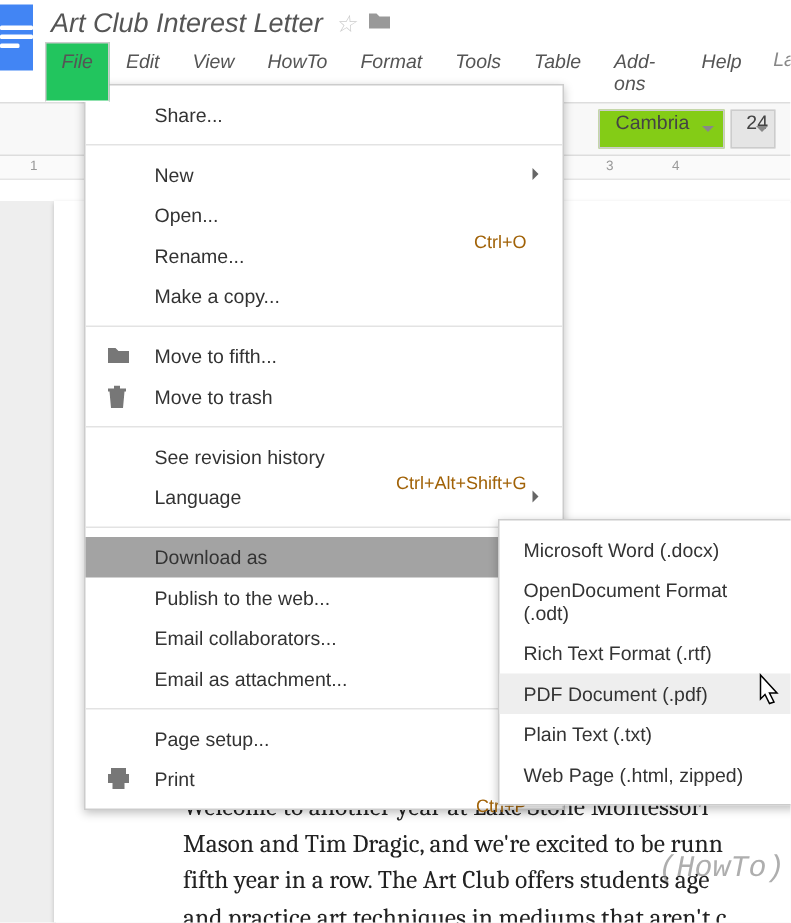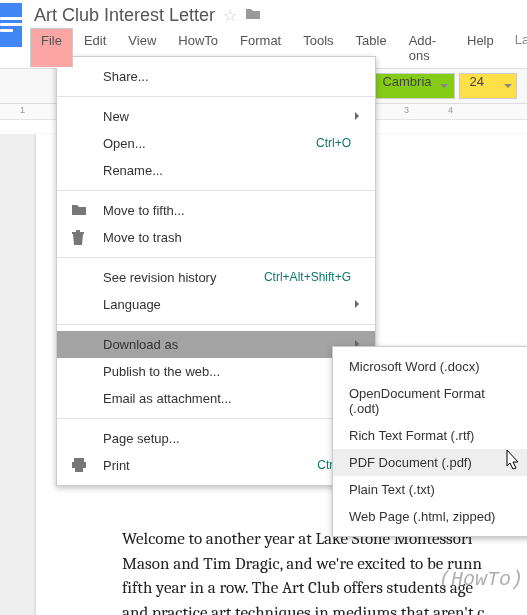--- a/index.html
+++ b/index.html
@@ -1,51 +1,51 @@
 <!DOCTYPE html>
 <html><head>
 <meta charset="utf-8">
 <style>
   * { box-sizing: border-box; margin: 0; padding: 0; }
   body { font-family: Arial, sans-serif; font-size: 13px; color: #333; background: #fff; width: 527px; height: 615px; overflow: hidden; position: relative; }
   
-  .header { display: flex; align-items: flex-start; padding: 3px 18px 0 0; }
+  .header { display: flex; align-items: flex-start; padding: 3px 18px 0 0; font-style: italic; }
   .logo { width: 44px; height: 44px; background: #4285f4; margin: 0 6px 0 0; display: flex; align-items: center; justify-content: center; }
   .logo-lines { width: 22px; height: 16px; }
   .logo-lines div { background: #fff; height: 3px; margin-bottom: 3px; border-radius:1px; }
   .logo-lines div:nth-child(3){ width: 60%; }
   
   .title-area { flex: 1; }
   .doc-title { font-size: 18px; color: #555; padding: 2px 0 2px 6px; display: flex; align-items: center; gap: 8px;}
   .star { color: #ccc; font-size: 16px; }
   .folder { color: #999; font-size: 14px; }
   
   .menubar { display: flex; gap: 0; padding-left: 2px; }
   .menu-item { padding: 4px 10px; color: #555; cursor: pointer; border: 1px solid transparent; }
-  .menu-item.open { border: 1px solid #ccc; border-bottom: 1px solid #fff; background: #fca5a5; position: relative; z-index: 20; }
+  .menu-item.open { border: 1px solid #ccc; border-bottom: 1px solid #fff; background: #22c55e; position: relative; z-index: 20; }
   .last-edit { color: #888; margin-left: auto; padding: 4px 0 4px 10px; white-space: nowrap; overflow: hidden;}
   
   .toolbar { border-top: 1px solid #ddd; border-bottom: 1px solid #ddd; height: 36px; background: #f8f8f8; display:flex; align-items:center; justify-content:flex-end; padding-right:10px; gap:4px; position: relative; z-index:1;}
   .font-select { border:1px solid #ccc; background:#84cc16; height:26px; padding:0 22px 0 10px; font-size:13px; color:#444; position:relative;}
   .font-select .caret{ position:absolute; right:6px; top:10px; border:4px solid transparent; border-top-color:#888;}
-  .size-select { border:1px solid #ccc; background:#fde047; height:26px; padding:0 32px 0 10px; font-size:13px; color:#444; position:relative;}
+  .size-select { border:1px solid #ccc; background:#e5e5e5; height:26px; padding:0 4px 0 10px; font-size:13px; color:#444; position:relative;}
   .size-select .caret{ position:absolute; right:4px; top:10px; border:4px solid transparent; border-top-color:#888;}
   
   .ruler { height: 16px; background: #fafafa; border-bottom: 1px solid #e5e5e5; position:relative; font-size:9px; color:#999; overflow:hidden;}
   .ruler span { position:absolute; top:1px;}
   
   .canvas { background: #eee; height: 560px; position: relative; padding-top:0;}
   .page { background:#fff; margin: 14px 0 0 36px; width: 800px; height: 900px; box-shadow: 0 1px 3px rgba(0,0,0,.2); position:relative; }
   
   .doc-text { position:absolute; left: 86px; top: 393px; font-family: Cambria, Georgia, serif; font-size: 17px; line-height: 1.45; color:#222; width: 500px;}
   
   .file-menu { position:absolute; left: 56px; top: 56px; width: 320px; background:#fff; border:1px solid #ccc; box-shadow: 0 2px 6px rgba(0,0,0,.25); z-index:10; padding: 6px 0;}
   .fm-item { padding: 6px 26px 6px 46px; color:#333; position:relative; }
   .fm-item.hover { background:#a3a3a3;}
-  .fm-item .kbd { position:absolute; right: 24px; top:6px; color:#0f766e; font-size:12px;}
+  .fm-item .kbd { position:absolute; right: 24px; top:24px; color:#a16207; font-size:12px;}
   .fm-item .arrow { position:absolute; right: 12px; top:9px; border:4px solid transparent; border-left-color:#666;}
   .fm-sep { border-top:1px solid #e3e3e3; margin:6px 0;}
   .fm-icon { position:absolute; left:14px; top:6px; width:16px; height:16px; color:#777;}
   
   .sub-menu { position:absolute; left: 332px; top: 346px; width: 200px; background:#fff; border:1px solid #ccc; box-shadow: 0 2px 6px rgba(0,0,0,.25); z-index:11; padding: 6px 0;}
   .sm-item { padding: 6px 16px; color:#333;}
   .sm-item.hover { background:#eee;}
   
   .cursor { position:absolute; left: 503px; top: 448px; z-index:50; font-size:18px; color:#000;}
   .howto { position:absolute; right: 4px; bottom: 24px; font-family: Liberation Mono, monospace; font-size: 20px; color: rgba(120,120,120,.6); font-style:italic; z-index:60;}
@@ -113,39 +113,41 @@
     </div>
   </div>
 </div>
 
 <div class="file-menu">
   <div class="fm-item"><span>Share...</span></div>
   <div class="fm-sep"></div>
   <div class="fm-item"><span>New</span><span class="arrow"></span></div>
   <div class="fm-item"><span>Open...</span><span class="kbd">Ctrl+O</span></div>
   <div class="fm-item"><span>Rename...</span></div>
+  <div class="fm-item"><span>Make a copy...</span></div>
   <div class="fm-sep"></div>
   <div class="fm-item">
     <span class="fm-icon"><svg width="16" height="14" viewBox="0 0 16 14">
           <path fill="#777" d="M1 2h5l2 2h7v8H1z"></path>
         </svg></span>
     <span>Move to fifth...</span>
   </div>
   <div class="fm-item">
     <span class="fm-icon"><svg width="14" height="16" viewBox="0 0 14 16">
           <path fill="#777" d="M2 4h10l-1 11H3zM1 2h12v2H1zM5 0h4v2H5z"></path>
         </svg></span>
     <span>Move to trash</span>
   </div>
   <div class="fm-sep"></div>
   <div class="fm-item"><span>See revision history</span><span class="kbd">Ctrl+Alt+Shift+G</span></div>
   <div class="fm-item"><span>Language</span><span class="arrow"></span></div>
   <div class="fm-sep"></div>
   <div class="fm-item hover"><span>Download as</span><span class="arrow"></span></div>
   <div class="fm-item"><span>Publish to the web...</span></div>
+  <div class="fm-item"><span>Email collaborators...</span></div>
   <div class="fm-item"><span>Email as attachment...</span></div>
   <div class="fm-sep"></div>
   <div class="fm-item"><span>Page setup...</span></div>
   <div class="fm-item">
     <span class="fm-icon"><svg width="16" height="14" viewBox="0 0 16 14">
           <path fill="#777" d="M3 0h10v4H3zM1 4h14v6h-3v4H4v-4H1zM5 9h6v4H5z"></path>
         </svg></span>
     <span>Print</span><span class="kbd">Ctrl+P</span>
   </div>
 </div>

